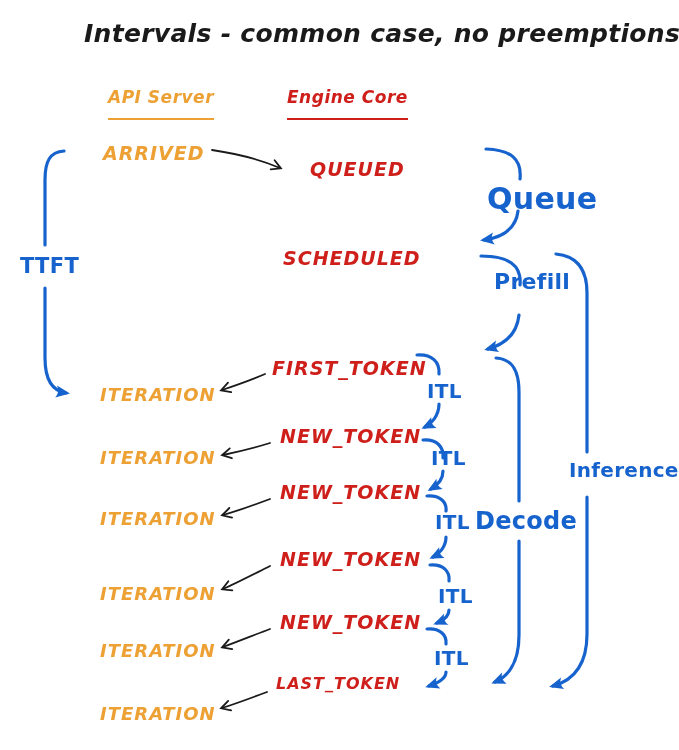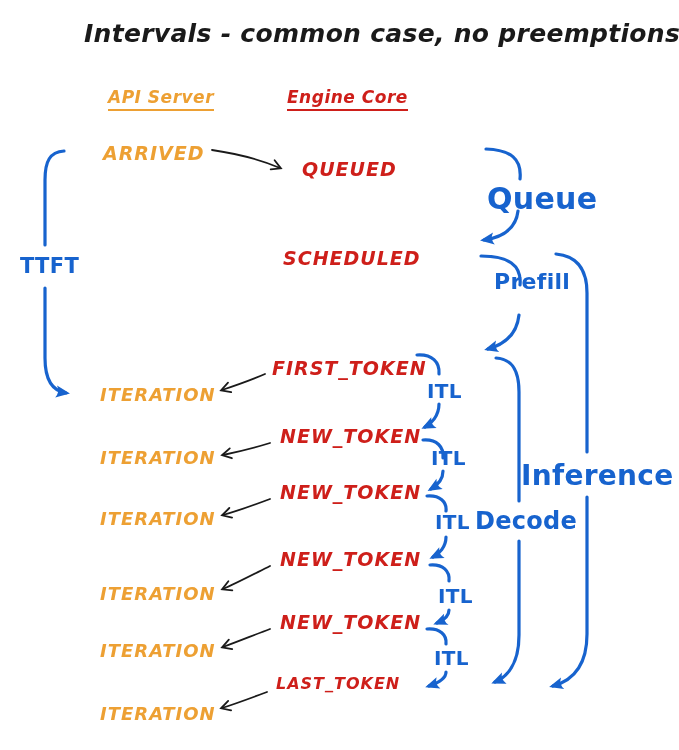--- a/index.html
+++ b/index.html
@@ -12,21 +12,21 @@
     overflow: hidden;
   }
   .lines { position: absolute; left: 0; top: 0; width: 679px; height: 750px; }
   .lbl { position: absolute; white-space: nowrap; line-height: 1.25; }
   .title {
     font-size: 25px; font-weight: bold; font-style: italic;
     color: var(--color-title, #1a1a1a); letter-spacing: 0.3px;
   }
   .col-header {
     font-size: 17px; font-weight: bold; font-style: italic;
-    border-bottom: 2px solid currentColor; padding-bottom: 1px; letter-spacing: 0.5px;
+    border-bottom: 2px solid currentColor; padding-bottom: 10px; letter-spacing: 0.5px;
   }
   .event { font-weight: bold; font-style: italic; letter-spacing: 1px; }
   .api    { color: var(--color-api_server, #EDA033); }
   .engine { color: var(--color-engine_core, #CE1F1A); }
   .interval-lbl { color: var(--color-interval, #1763CE); font-weight: bold; letter-spacing: 0.3px; }
   .bk { stroke: var(--color-interval, #1763CE); stroke-width: 3.2; fill: none; stroke-linecap: round; }
   .bl { stroke: var(--color-title, #1a1a1a); stroke-width: 1.8; fill: none; stroke-linecap: round; }
   #mb path { fill: var(--color-interval, #1763CE); }
   #mk path { stroke: var(--color-title, #1a1a1a); }
 </style>
@@ -113,41 +113,41 @@
       <path class="bl" d="M 267 692 C 251 698 235 704 222 708" marker-end="url(#mk)"></path>
     </g>
   </svg>
 
   <div class="lbl title" style="left:84px; top:18px;">Intervals - common case, no preemptions</div>
 
   <div class="lbl col-header api" style="left:108px; top:87px;">API Server</div>
   <div class="lbl col-header engine" style="left:287px; top:87px;">Engine Core</div>
 
   <div class="lbl event api" style="left:103px; top:142px; font-size:19px;">ARRIVED</div>
-  <div class="lbl event engine" style="left:302px; top:158px; font-size:19px;">QUEUED</div>
+  <div class="lbl event engine" style="left:310px; top:158px; font-size:19px;">QUEUED</div>
   <div class="lbl event engine" style="left:283px; top:247px; font-size:19px;">SCHEDULED</div>
 
   <div class="lbl event engine" style="left:272px; top:357px; font-size:19px;">FIRST_TOKEN</div>
   <div class="lbl event engine" style="left:280px; top:425px; font-size:19px;">NEW_TOKEN</div>
   <div class="lbl event engine" style="left:280px; top:481px; font-size:19px;">NEW_TOKEN</div>
   <div class="lbl event engine" style="left:280px; top:548px; font-size:19px;">NEW_TOKEN</div>
   <div class="lbl event engine" style="left:280px; top:611px; font-size:19px;">NEW_TOKEN</div>
   <div class="lbl event engine" style="left:276px; top:674px; font-size:16px;">LAST_TOKEN</div>
 
   <div class="lbl event api" style="left:100px; top:384px; font-size:18px;">ITERATION</div>
   <div class="lbl event api" style="left:100px; top:447px; font-size:18px;">ITERATION</div>
   <div class="lbl event api" style="left:100px; top:508px; font-size:18px;">ITERATION</div>
   <div class="lbl event api" style="left:100px; top:583px; font-size:18px;">ITERATION</div>
   <div class="lbl event api" style="left:100px; top:640px; font-size:18px;">ITERATION</div>
   <div class="lbl event api" style="left:100px; top:703px; font-size:18px;">ITERATION</div>
 
   <div class="lbl interval-lbl" style="left:20px; top:253px; font-size:21px;">TTFT</div>
   <div class="lbl interval-lbl" style="left:487px; top:180px; font-size:30px;">Queue</div>
   <div class="lbl interval-lbl" style="left:494px; top:268px; font-size:22px;">Prefill</div>
-  <div class="lbl interval-lbl" style="left:521px; top:458px; font-size:28px;">Inference</div>
+  <div class="lbl interval-lbl" style="left:521px; top:458px; font-size:20px;padding-left:48px;">Inference</div>
   <div class="lbl interval-lbl" style="left:467px; top:506px; font-size:24px;margin-left:8px;">Decode</div>
 
   <div class="lbl interval-lbl" style="left:427px; top:379px; font-size:20px;">ITL</div>
   <div class="lbl interval-lbl" style="left:431px; top:446px; font-size:20px;">ITL</div>
   <div class="lbl interval-lbl" style="left:435px; top:510px; font-size:20px;">ITL</div>
   <div class="lbl interval-lbl" style="left:438px; top:584px; font-size:20px;">ITL</div>
   <div class="lbl interval-lbl" style="left:434px; top:646px; font-size:20px;">ITL</div>
 
 </div>
 

